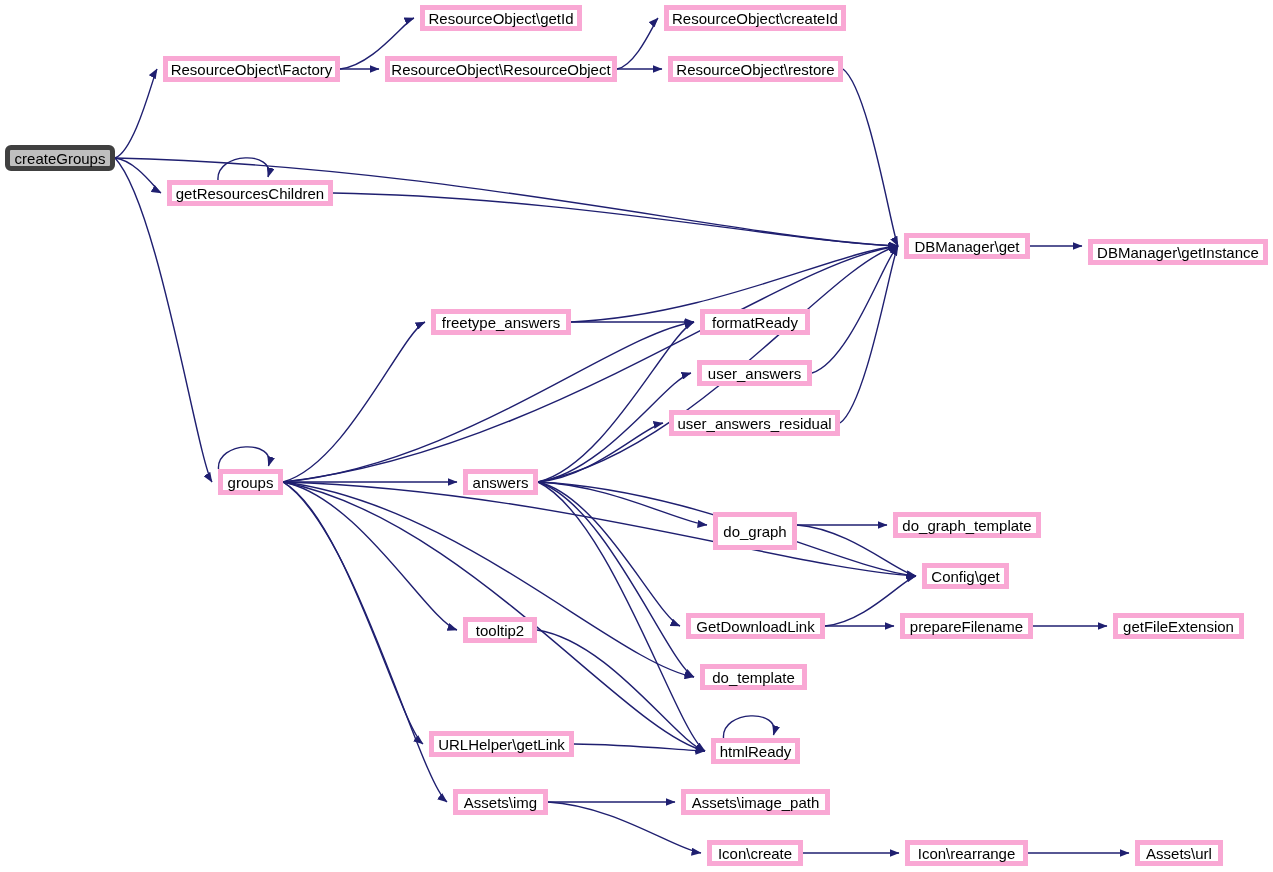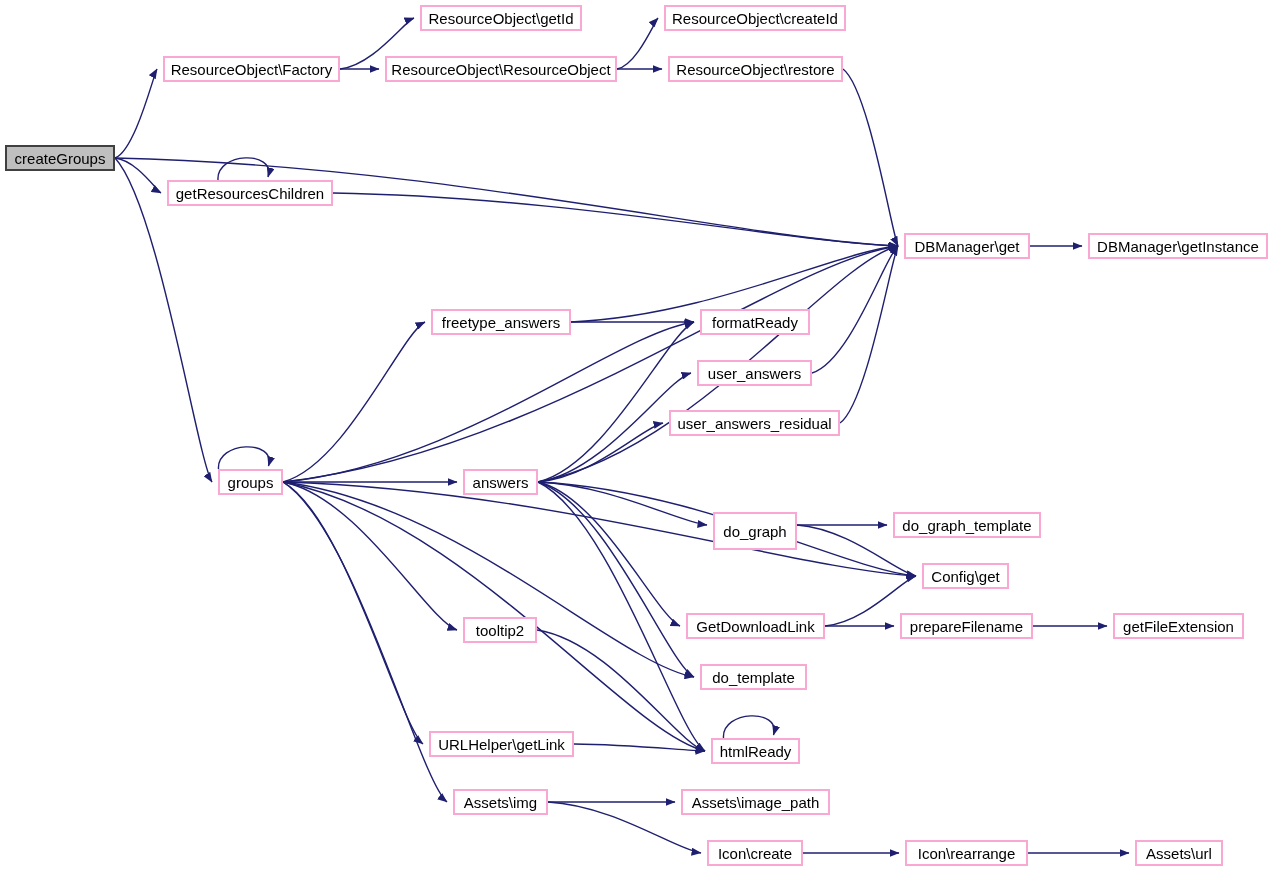--- a/index.html
+++ b/index.html
@@ -1,22 +1,22 @@
 <!DOCTYPE html>
 <html><head>
 <meta charset="utf-8">
 <style>
   html,body{margin:0;padding:0;background:#ffffff;}
   #canvas{position:relative;width:1273px;height:872px;background:#ffffff;
           font-family:"Liberation Sans","DejaVu Sans",sans-serif;overflow:hidden;}
   svg.edges{position:absolute;left:0;top:0;width:1273px;height:872px;pointer-events:none;}
-  .node{position:absolute;box-sizing:border-box;border:2px solid #f9a8d4;
+  .node{position:absolute;box-sizing:border-box;border:5px solid #f9a8d4;
         background:#ffffff;display:flex;align-items:center;justify-content:center;
         font-size:15px;color:#000000;white-space:nowrap;letter-spacing:0px;}
-  .node.root{background:#bfbfbf;border-color:#404040;}
+  .node.root{background:#bfbfbf;border-color:#404040;border-radius:6px;}
   .node span{display:block;line-height:1;transform:translateY(-0.5px);}
 </style>
 </head>
 <body>
 
 <div id="canvas">
   <svg class="edges" viewBox="0 0 1273 872">
     <defs>
       <marker id="ah" markerWidth="10" markerHeight="8" refX="9.5" refY="4" orient="auto" markerUnits="userSpaceOnUse">
         <path d="M0,0 L10,4 L0,8 z" fill="#1f1f70"></path>
@@ -91,21 +91,21 @@
       </div>
       <div class="node" style="left: 668px; top: 56px; width: 175px; height: 26px;">
         <span>ResourceObject\restore</span>
       </div>
       <div class="node" style="left: 167px; top: 180px; width: 166px; height: 26px;">
         <span>getResourcesChildren</span>
       </div>
       <div class="node" style="left: 904px; top: 233px; width: 126px; height: 26px;">
         <span>DBManager\get</span>
       </div>
-      <div class="node" style="left: 1088px; top: 233px; width: 180px; height: 26px; text-align: right;">
+      <div class="node" style="left: 1088px; top: 239px; width: 180px; height: 26px; text-align: right;">
         <span>DBManager\getInstance</span>
       </div>
       <div class="node" style="left: 431px; top: 309px; width: 140px; height: 26px;">
         <span>freetype_answers</span>
       </div>
       <div class="node" style="left: 700px; top: 309px; width: 110px; height: 26px;">
         <span>formatReady</span>
       </div>
       <div class="node" style="left: 697px; top: 360px; width: 115px; height: 26px;">
         <span>user_answers</span>

